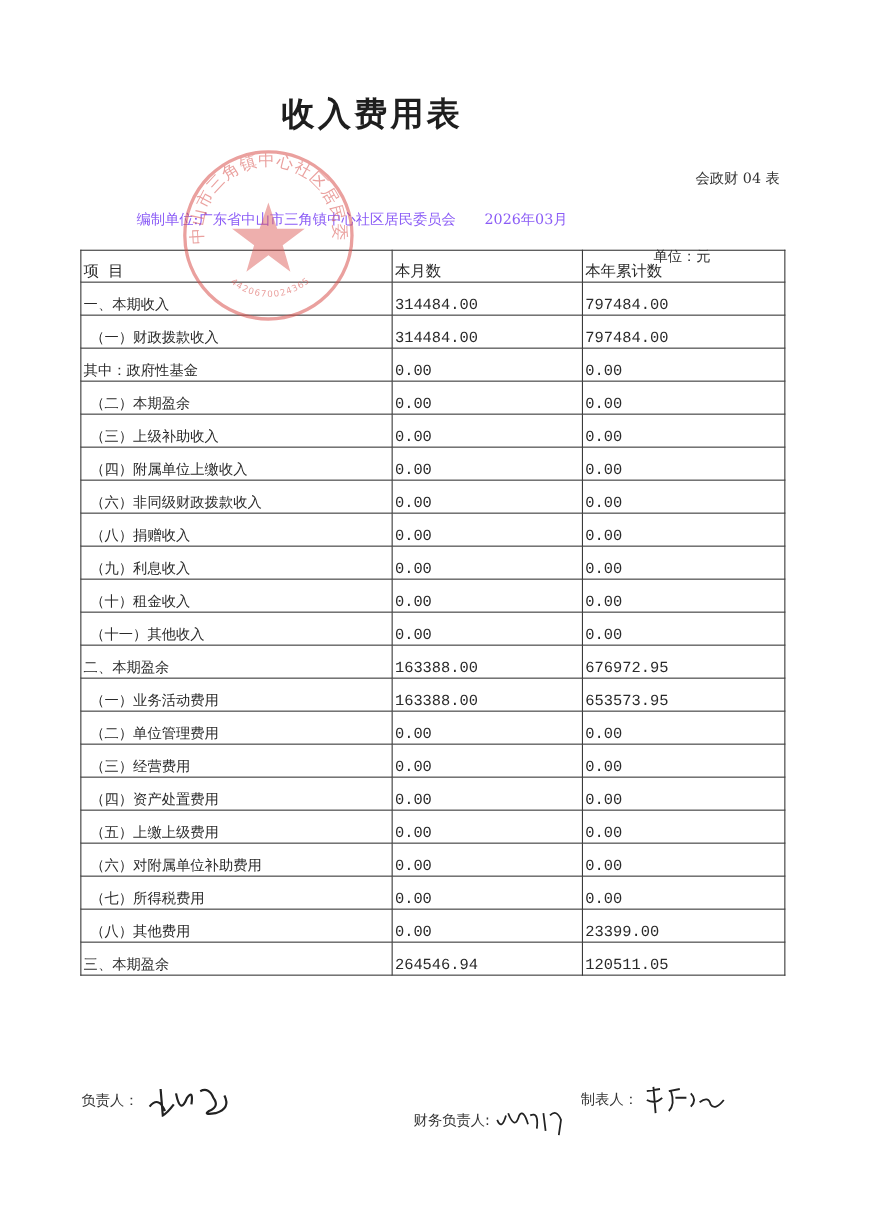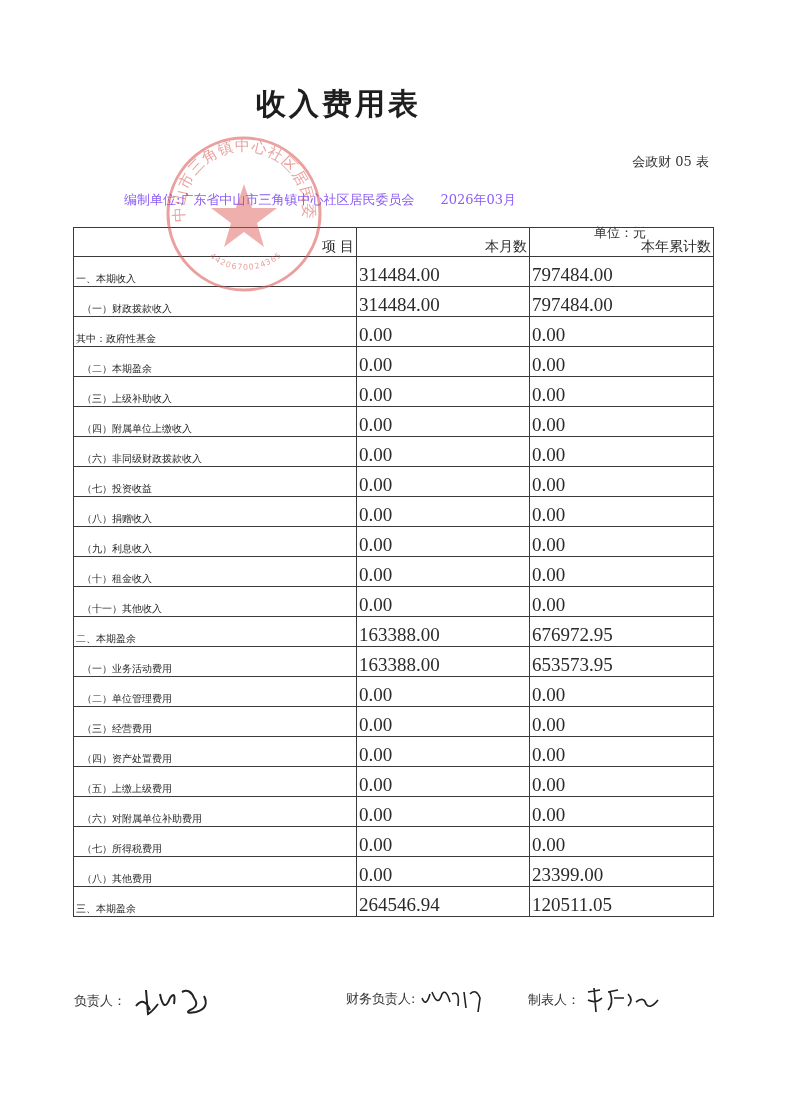--- a/index.html
+++ b/index.html
@@ -12,35 +12,35 @@
   .meta-row { position: absolute; left: 76px; top: 191px; font-size: 13px; color: #8b5cf6; white-space: nowrap; margin-left: 48px; }
   .meta-row .period { margin-left: 26px; }
   .unit { position: absolute; left: 594px; top: 191px; font-size: 13px; color: #333; margin-top: 33px; }
   table.report { position: absolute; left: 73px; top: 227px; width: 640px;
                  border-collapse: collapse; table-layout: fixed; }
   table.report col.c1 { width: 283px; }
   table.report col.c2 { width: 173px; }
   table.report col.c3 { width: 184px; }
   table.report th, table.report td { border: 1.5px solid #3a3a3a; padding: 0 2px;
         font-size: 13.5px; vertical-align: bottom; height: 29px; overflow: hidden; white-space: nowrap; }
-  table.report th { height: 28px; font-weight: normal; text-align: right; font-size: 14px;
-                    font-family: Liberation Sans, sans-serif; }
-  table.report td.label { font-family: "DejaVu Sans", "Liberation Sans", sans-serif; font-size: 10px; }
+  table.report th { height: 28px; font-weight: normal; text-align: left; font-size: 14px;
+                    font-family: Liberation Mono, monospace; }
+  table.report td.label { font-family: "DejaVu Sans", "Liberation Sans", sans-serif; font-size: 13px; }
   table.report td.label.indent { padding-left: 8px; }
-  table.report td.num { font-family: Liberation Serif, serif; font-size: 19px; }
+  table.report td.num { font-family: Liberation Mono, monospace; font-size: 14px; }
   .sig { position: absolute; top: 984px; font-size: 13px; color: #333;
          font-family: "DejaVu Sans", "Liberation Sans", sans-serif; }
   .sig .scribble { display: inline-block; vertical-align: middle; }
   .stamp { position: absolute; left: 164px; top: 134px; width: 160px; height: 160px; pointer-events: none; opacity: 0.55; }
 </style>
 </head>
 <body>
 
 <div class="title">收入费用表</div>
-<div class="form-code">会政财 05 表</div>
+<div class="form-code">会政财 04 表</div>
 <div class="meta-row">
   <span>编制单位:</span><span>广东省中山市三角镇中心社区居民委员会</span><span class="period">2026年03月</span>
 </div>
 <div class="unit">单位：元</div>
 
 <table class="report">
   <colgroup>
       <col class="c1">
       <col class="c2">
       <col class="c3">
@@ -78,25 +78,20 @@
         <td class="num">0.00</td>
         <td class="num">0.00</td>
       </tr>
       <tr>
         <td class="label indent">（四）附属单位上缴收入</td>
         <td class="num">0.00</td>
         <td class="num">0.00</td>
       </tr>
       <tr>
         <td class="label indent">（六）非同级财政拨款收入</td>
-        <td class="num">0.00</td>
-        <td class="num">0.00</td>
-      </tr>
-      <tr>
-        <td class="label indent">（七）投资收益</td>
         <td class="num">0.00</td>
         <td class="num">0.00</td>
       </tr>
       <tr>
         <td class="label indent">（八）捐赠收入</td>
         <td class="num">0.00</td>
         <td class="num">0.00</td>
       </tr>
       <tr>
         <td class="label indent">（九）利息收入</td>
@@ -165,21 +160,21 @@
       </tr>
     </tbody>
 </table>
 
 <div class="sig" style="left:74px;text-align:right;">
   <span>负责人：</span>
   <svg class="scribble" width="90" height="34" viewBox="0 0 90 34">
     <path d="M6 22 Q14 12 20 26 M16 6 L18 30 Q22 28 28 20 M30 10 Q34 30 40 14 Q46 6 44 20 M52 8 Q60 4 64 14 Q70 22 60 26 Q54 30 66 28 Q80 24 74 12" fill="none" stroke="#222" stroke-width="2"></path>
   </svg>
 </div>
-<div class="sig" style="left:346px;">
+<div class="sig" style="left:376px;margin-top:20px;">
   <span>财务负责人:</span>
   <svg class="scribble" width="70" height="30" viewBox="0 0 70 30">
     <path d="M2 14 Q6 24 10 10 M12 8 Q18 24 22 10 Q26 4 30 18 M32 10 Q40 6 38 22 M44 8 L46 24 M50 10 Q56 4 60 14 L58 28" fill="none" stroke="#222" stroke-width="1.6"></path>
   </svg>
 </div>
 <div class="sig" style="left:528px;">
   <span>制表人：</span>
   <svg class="scribble" width="80" height="32" viewBox="0 0 80 32">
     <path d="M4 8 L16 6 M10 4 L12 28 M4 16 Q12 20 18 14 M24 8 L34 6 M26 8 Q30 20 24 26 M30 14 L40 14 M44 10 Q50 16 44 22 M52 18 Q60 12 62 20 Q66 26 74 16" fill="none" stroke="#222" stroke-width="1.7"></path>
   </svg>

